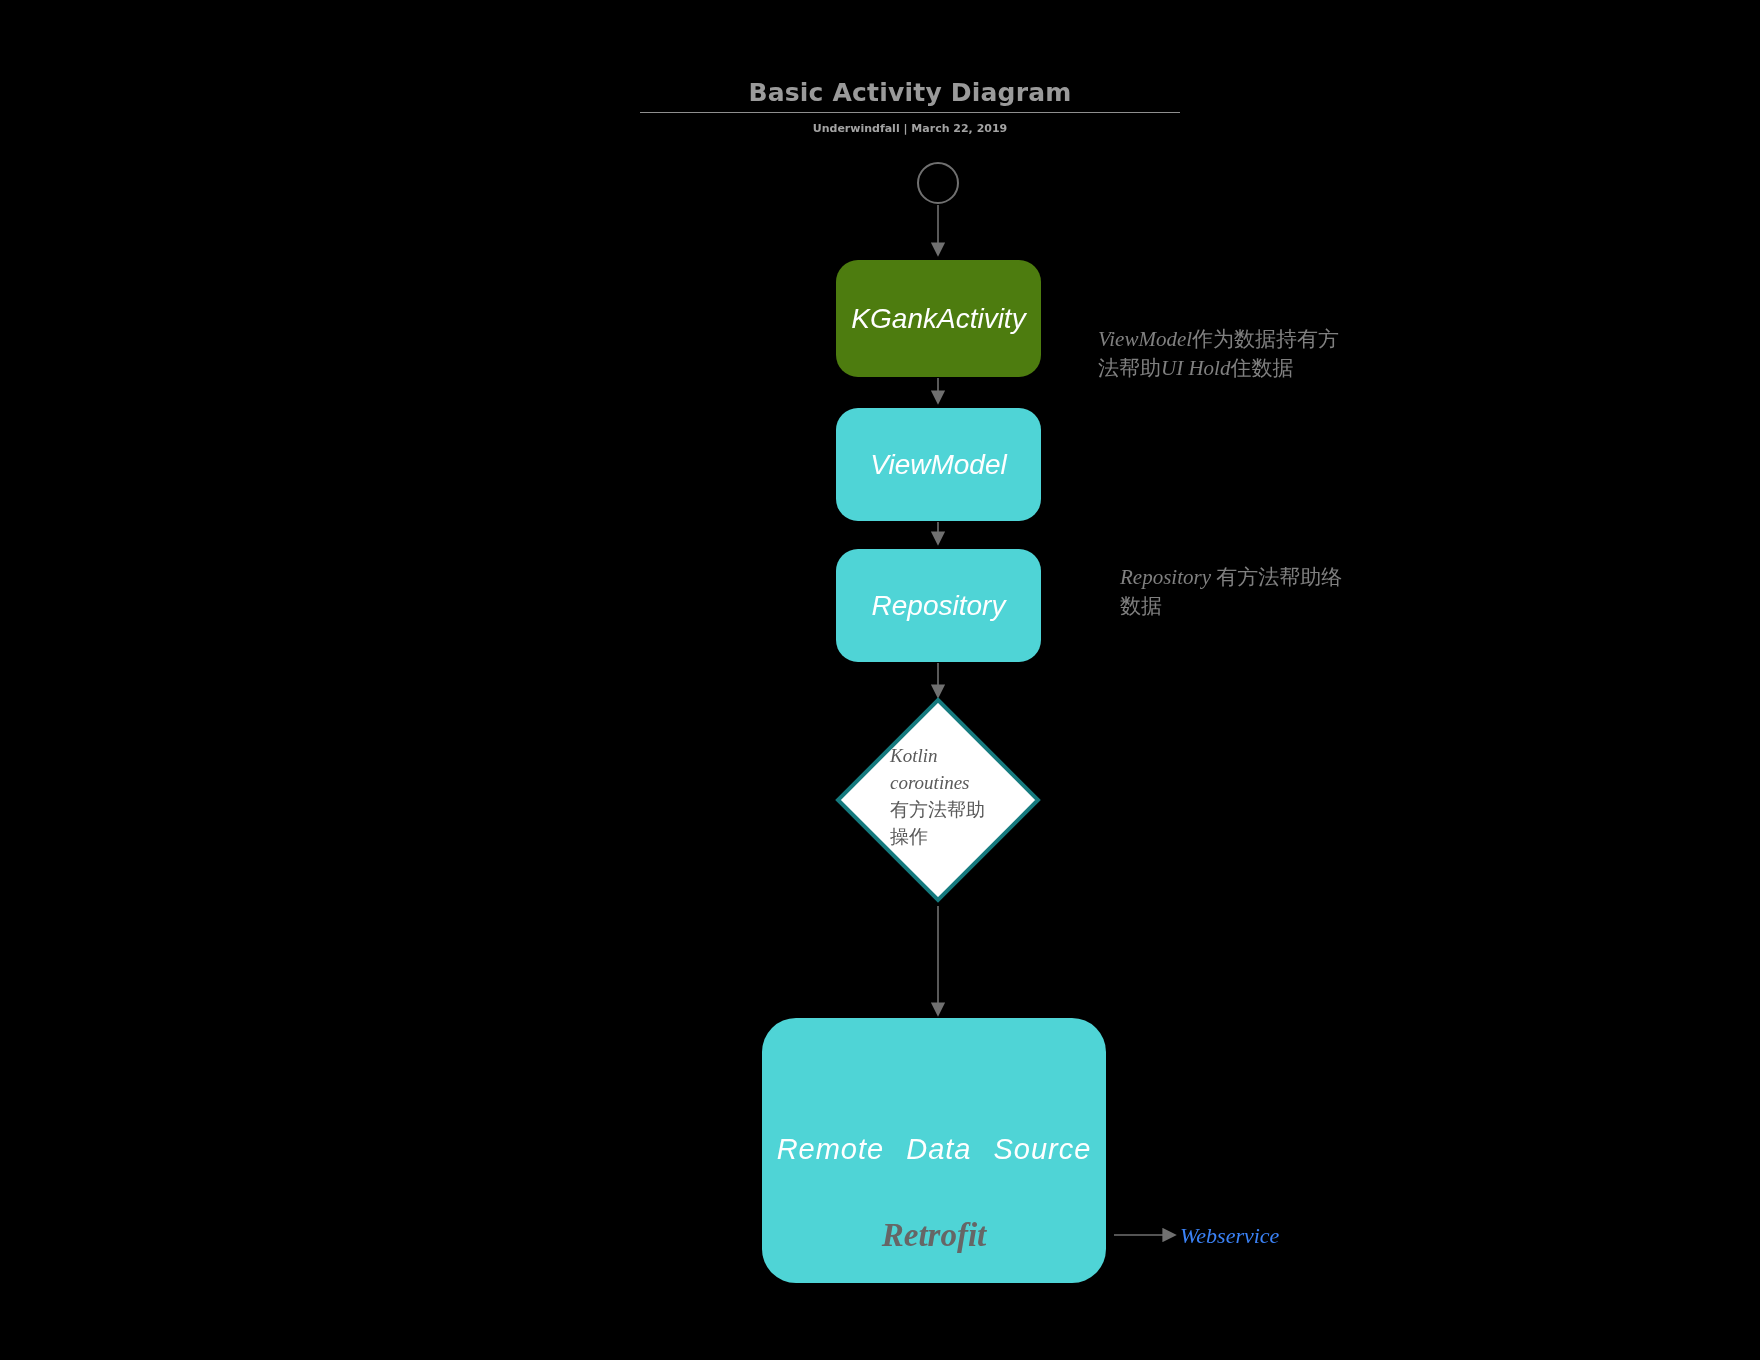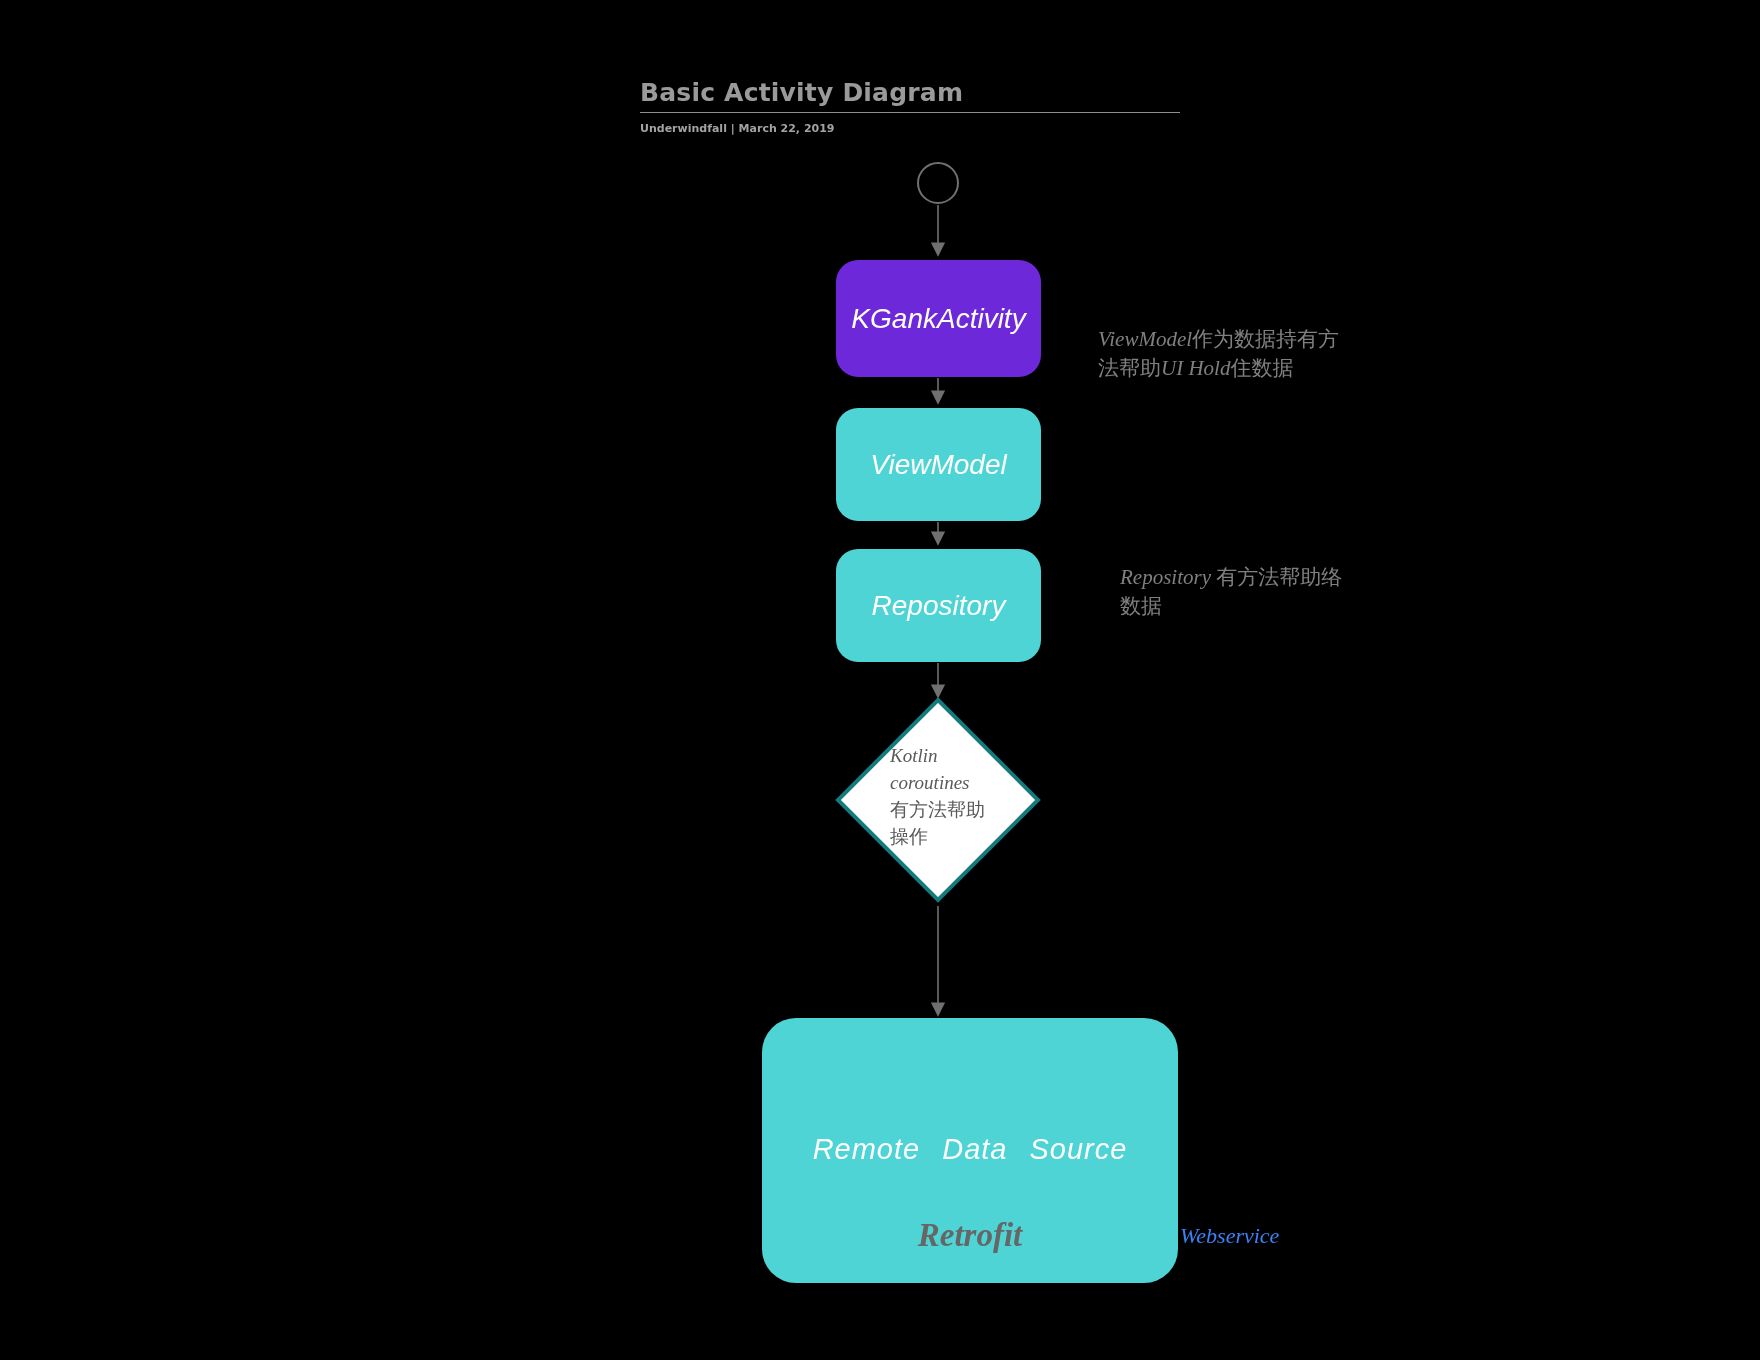--- a/index.html
+++ b/index.html
@@ -21,20 +21,21 @@
     width: 1760px;
     height: 1360px;
   }
 
   
   .header {
     position: absolute;
     left: 640px;
     top: 78px;
     width: 540px;
+    text-align: center;
   }
   .doc-title {
     font-family: "DejaVu Sans", sans-serif;
     font-weight: bold;
     font-size: 25px;
     color: #9a9a9a;
     letter-spacing: 0.2px;
     line-height: 30px;
     white-space: nowrap;
   }
@@ -64,21 +65,21 @@
     font-family: "Liberation Sans", sans-serif;
     font-style: italic;
     font-size: 28px;
     border-radius: 22px;
   }
   .node-kgank   { left: 836px; top: 260px;  width: 205px; height: 117px; }
   .node-vm      { left: 836px; top: 408px;  width: 205px; height: 113px; }
   .node-repo    { left: 836px; top: 549px;  width: 205px; height: 113px; }
 
   .node-remote {
-    left: 762px; top: 1018px; width: 416px; height: 265px;
+    left: 762px; top: 1018px; width: 344px; height: 265px;
     border-radius: 34px;
     display: block;
   }
   .remote-label {
     position: absolute;
     left: 0; right: 0;
     top: 115px;
     text-align: center;
     color: #ffffff;
     font-family: "Liberation Sans", sans-serif;
@@ -164,21 +165,21 @@
 
   <polygon points="938,700 1038,800 938,900 838,800" fill="#FFFFFF" stroke="#157A7E" stroke-width="4"></polygon>
 </svg>
 
 <div class="header">
   <div class="doc-title">Basic Activity Diagram</div>
   <div class="title-rule"></div>
   <div class="doc-subtitle">Underwindfall  |  March 22, 2019</div>
 </div>
 
-<div class="node node-kgank" style="background:#6d28d9">
+<div class="node node-kgank" style="background:#4d7c0f">
   <span>KGankActivity</span>
 </div>
 
 <div class="node node-vm" style="background:#4FD4D6">
   <span>ViewModel</span>
 </div>
 
 <div class="node node-repo" style="background:#4FD4D6">
   <span>Repository</span>
 </div>

